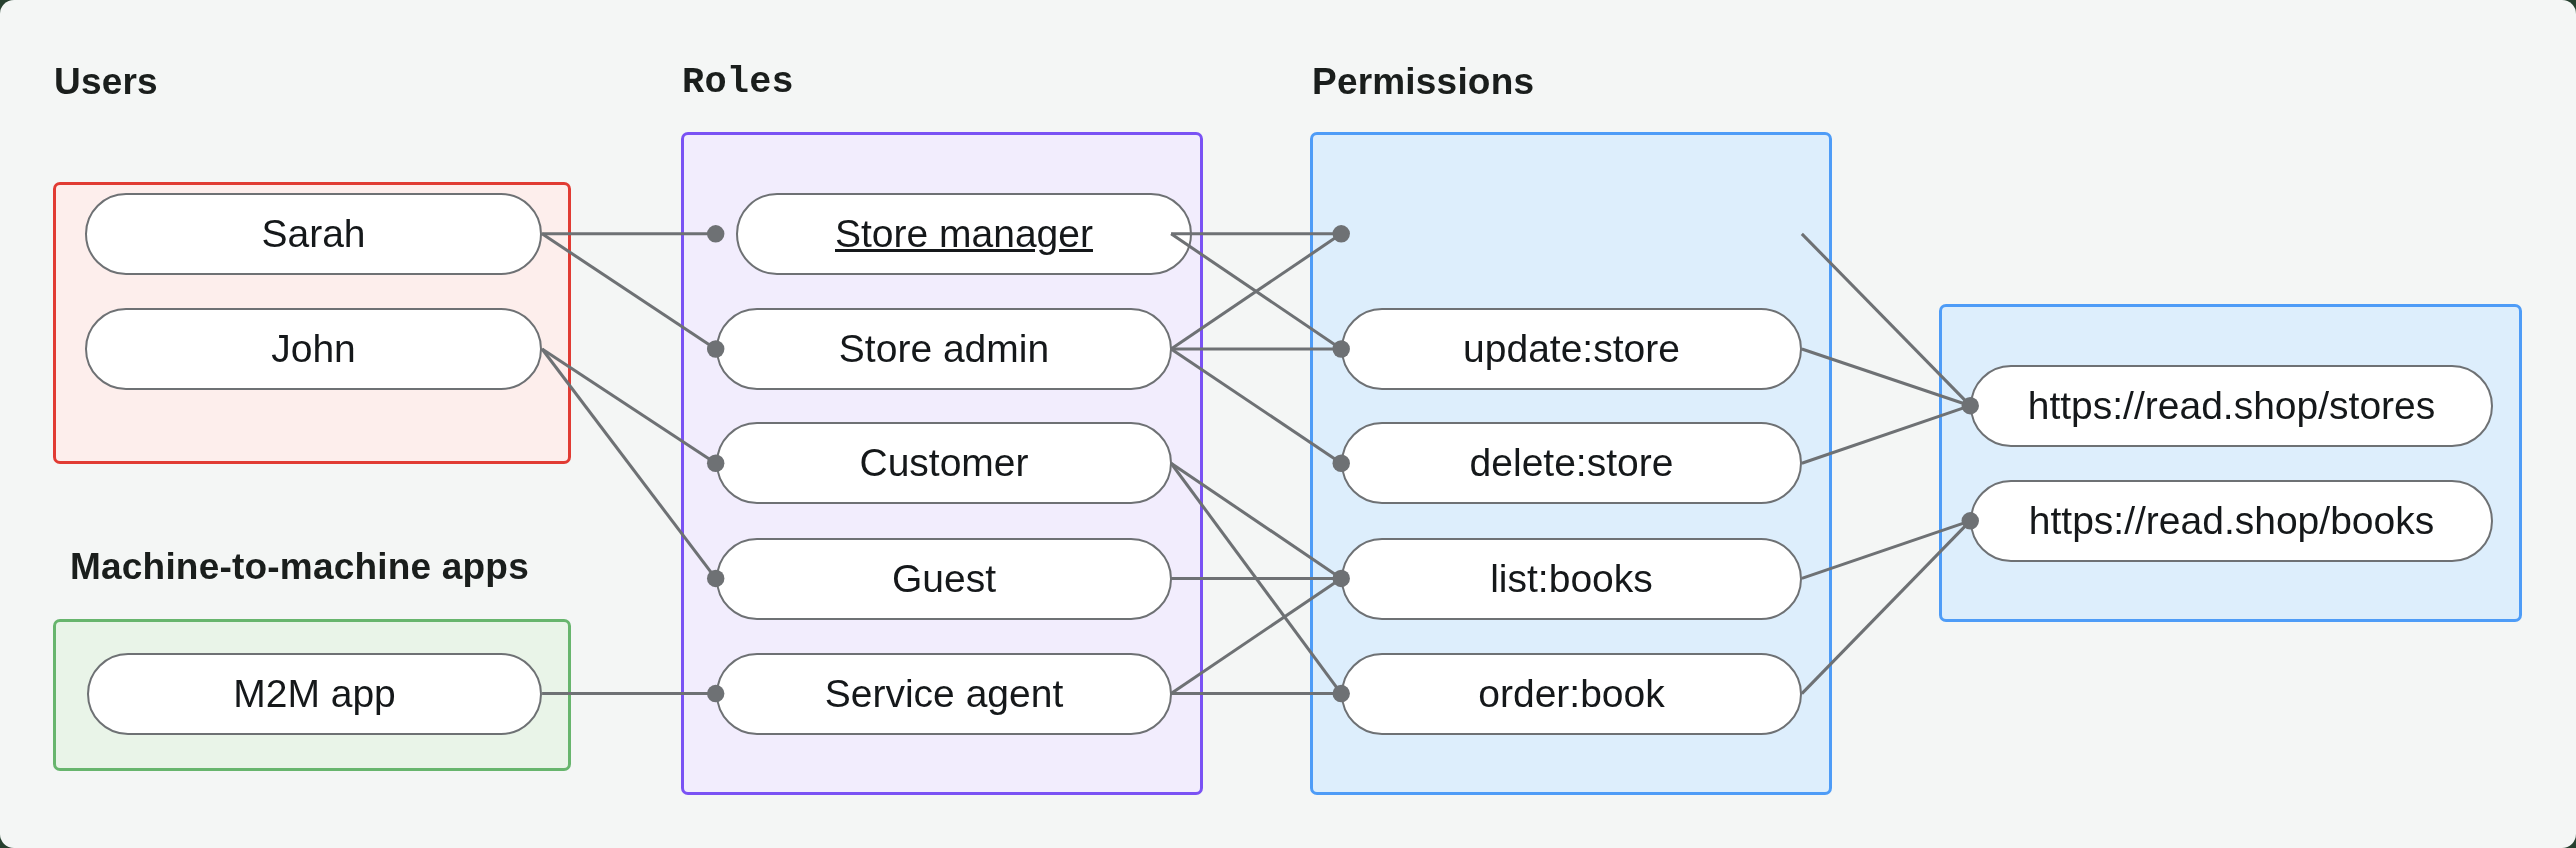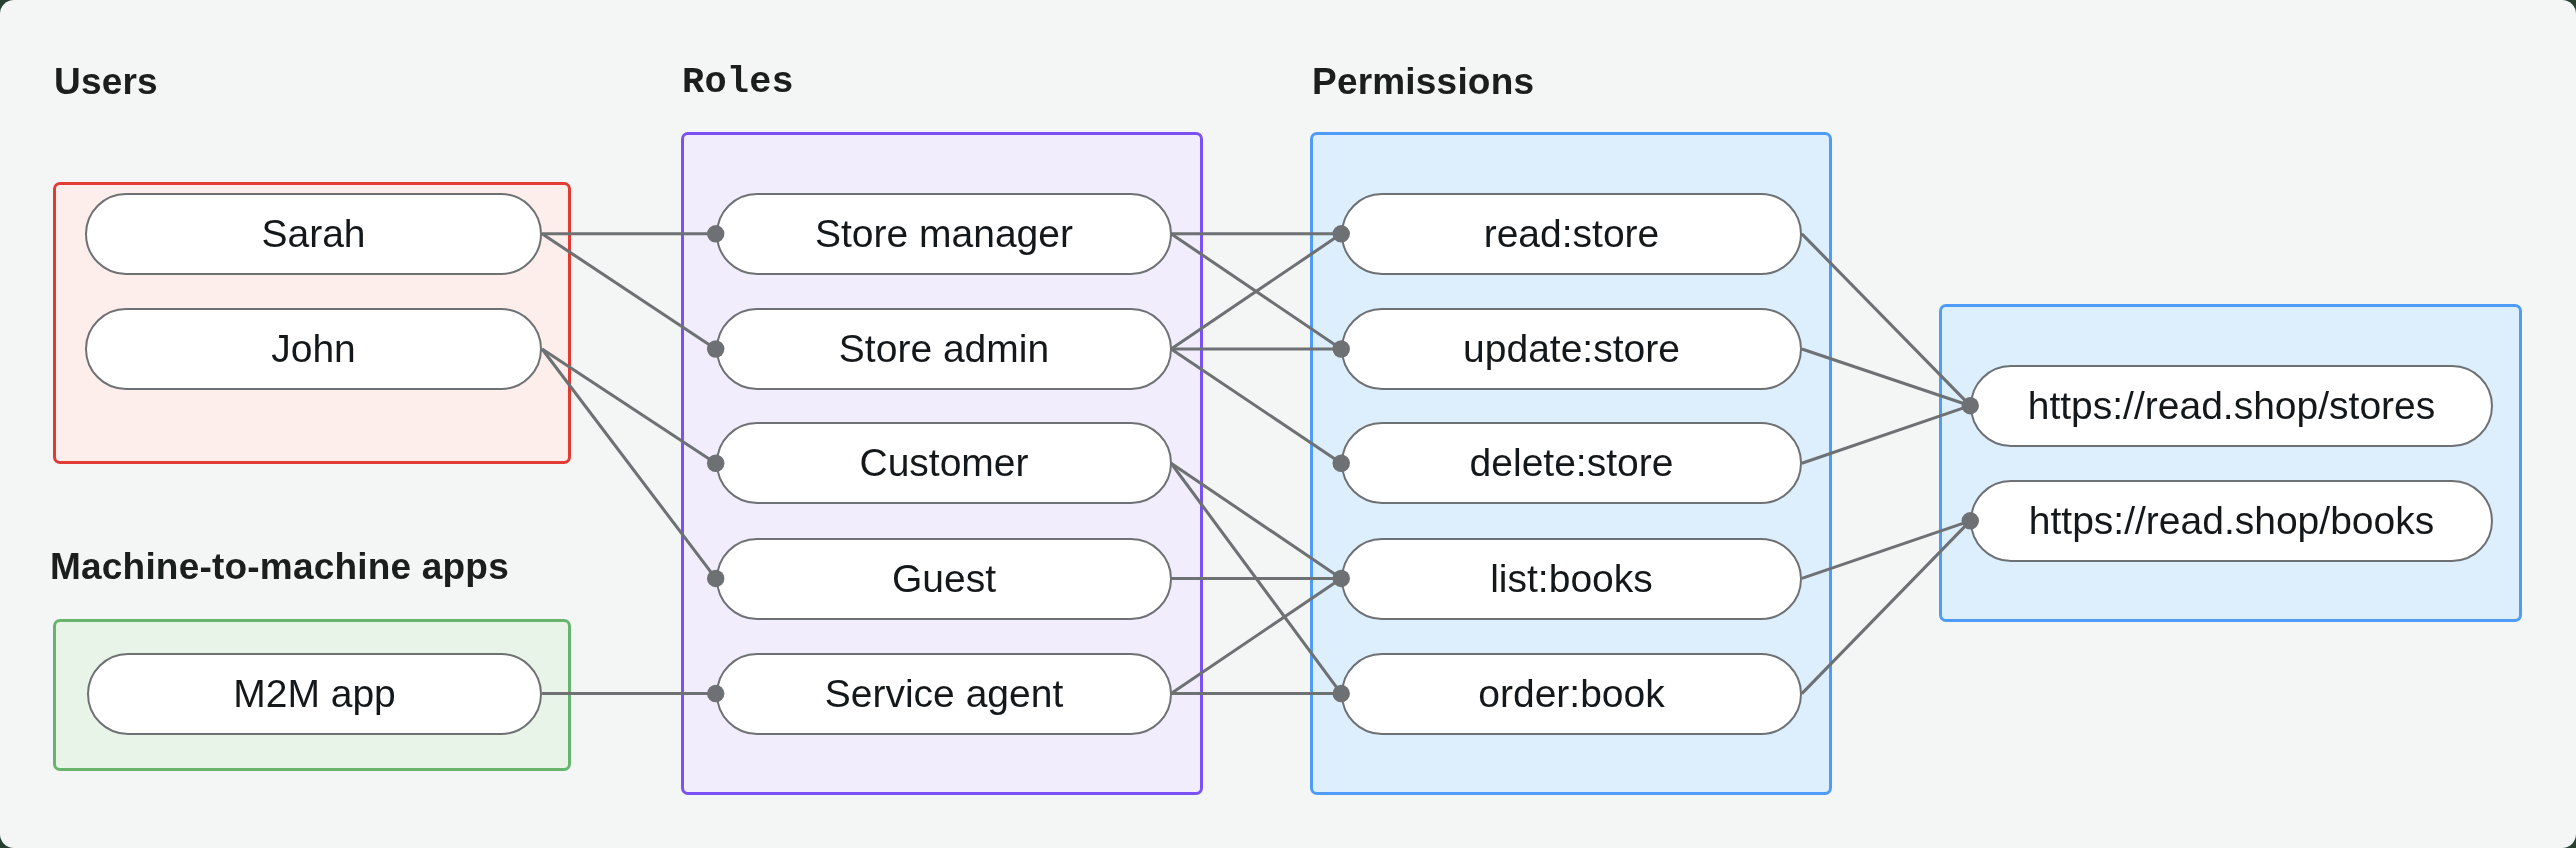--- a/index.html
+++ b/index.html
@@ -54,36 +54,35 @@
 
 <div id="stage">
 
   <div class="group-box users" style="left:53px; top:182px; width:518px; height:282px;"></div>
   <div class="group-box m2m" style="left:53px; top:619px; width:518px; height:152px;"></div>
   <div class="group-box roles" style="left:681px; top:132px; width:522px; height:663px;"></div>
   <div class="group-box perms" style="left:1310px; top:132px; width:522px; height:663px;"></div>
   <div class="group-box api" style="left:1939px; top:304px; width:583px; height:318px;"></div>
 
   <div class="group-label" style="left:54px; top:61px;">Users</div>
-  <div class="group-label" style="left:50px; top:546px;">Machine-to-machine apps</div>
+  <div class="group-label" style="left:70px; top:546px;">Machine-to-machine apps</div>
   <div class="group-label" style="left:682px; top:61px;font-family:Liberation Mono, monospace;">Roles</div>
   <div class="group-label" style="left:1312px; top:61px;">Permissions</div>
 
   <div class="pill" style="left:85px; top:193px; width:457px;">Sarah</div>
   <div class="pill" style="left:85px; top:308px; width:457px;">John</div>
 
   <div class="pill" style="left:87px; top:653px; width:455px;">M2M app</div>
 
-  <div class="pill" style="left:716px; top:193px; width:456px;">Store manager</div>
+  <div class="pill" style="left:736px; top:193px; width:456px;text-decoration:underline;">Store manager</div>
   <div class="pill" style="left:716px; top:308px; width:456px;">Store admin</div>
   <div class="pill" style="left:716px; top:422px; width:456px;">Customer</div>
   <div class="pill" style="left:716px; top:538px; width:456px;text-align:right;">Guest</div>
   <div class="pill" style="left:716px; top:653px; width:456px;">Service agent</div>
 
-  <div class="pill" style="left:1341px; top:193px; width:461px;">read:store</div>
   <div class="pill" style="left:1341px; top:308px; width:461px;">update:store</div>
   <div class="pill" style="left:1341px; top:422px; width:461px;">delete:store</div>
   <div class="pill" style="left:1341px; top:538px; width:461px;">list:books</div>
   <div class="pill" style="left:1341px; top:653px; width:461px;">order:book</div>
 
   <div class="pill" style="left:1970px; top:365px; width:523px;">https://read.shop/stores</div>
   <div class="pill" style="left:1970px; top:480px; width:523px;">https://read.shop/books</div>
 
   <svg id="edge-layer" width="2576" height="848" viewBox="0 0 2952 972">
       <line x1="621" y1="268" x2="820" y2="268" stroke="#6e7174" stroke-width="3.5"></line>

